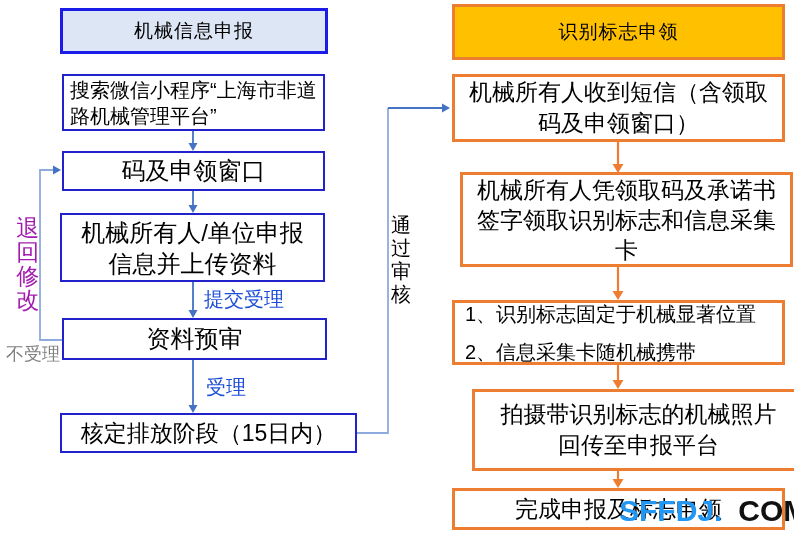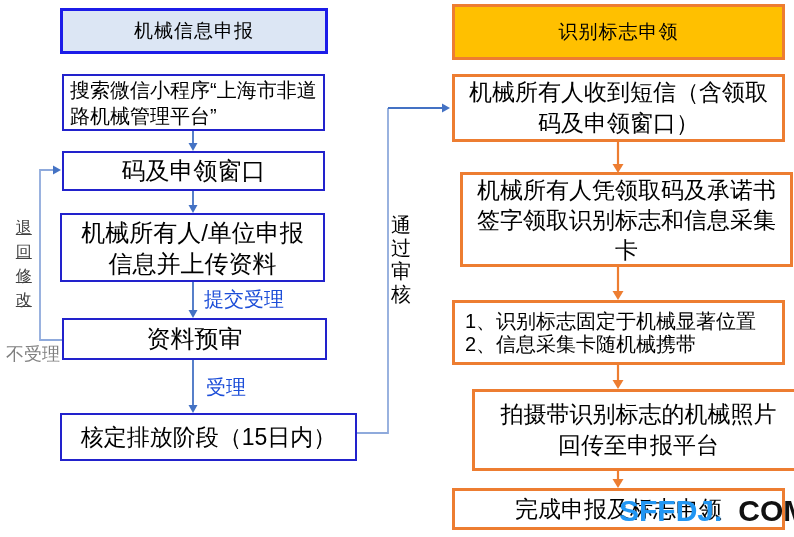--- a/index.html
+++ b/index.html
@@ -44,49 +44,49 @@
   .right-hdr { left: 452px; top: 4px; width: 333px; height: 56px;
                background: #ffc000; border: 3px solid #ed7d31; }
 
   .l1 { left: 62px; top: 74px;  width: 263px; height: 57px;
         font-size: 20px; line-height: 26px; justify-content: flex-start;
         text-align: left; padding: 0 6px; }
   .l2 { left: 62px; top: 151px; width: 263px; height: 40px; font-size: 24px; }
   .l3 { left: 60px; top: 213px; width: 265px; height: 69px;
         font-size: 24px; line-height: 31px; }
   .l4 { left: 62px; top: 318px; width: 265px; height: 42px; font-size: 24px; }
-  .l5 { left: 60px; top: 413px; width: 297px; height: 48px; font-size: 23px; }
+  .l5 { left: 60px; top: 413px; width: 297px; height: 40px; font-size: 23px; }
 
   .r1 { left: 452px; top: 74px;  width: 333px; height: 68px;
         font-size: 23px; line-height: 31px; }
   .r2 { left: 452px; top: 172px; width: 333px; height: 95px;
         font-size: 23px; line-height: 30px; margin-left: 8px; }
   .r3 { left: 452px; top: 300px; width: 333px; height: 65px;
-        font-size: 20px; line-height: 23px; justify-content: flex-start;
+        font-size: 20px; line-height: 38px; justify-content: flex-start;
         text-align: left; padding: 0 10px; }
   .r4 { left: 472px; top: 389px; width: 333px; height: 82px;
         font-size: 23px; line-height: 31px; }
   .r5 { left: 452px; top: 488px; width: 333px; height: 42px; font-size: 23px; }
 
   .edge-label {
     position: absolute;
     font-size: 20px;
     color: #1d4ed8;
     white-space: nowrap;
   }
   .lab-submit { left: 204px; top: 286px; }
   .lab-accept { left: 206px; top: 374px; }
   .vert {
     position: absolute;
     width: 1.1em;
     word-break: break-all;
     text-align: center;
   }
   .lab-pass   { left: 359px; top: 214px; font-size: 20px; line-height: 23px; color: #000000; margin-left: 31px; }
-  .lab-return { left: 15px;  top: 216px; font-size: 16px; line-height: 24px; color: #404040; text-decoration: underline; }
+  .lab-return { left: 15px;  top: 216px; font-size: 23px; line-height: 24px; color: #a21caf; }
   .lab-notacc { position: absolute; left: 6px; top: 342px; font-size: 18px; color: #808080; white-space: nowrap; }
 
   .watermark {
     position: absolute;
     left: 619px; top: 494px;
     font-size: 30px;
     font-weight: bold;
     letter-spacing: 0px;
     white-space: nowrap;
   }

